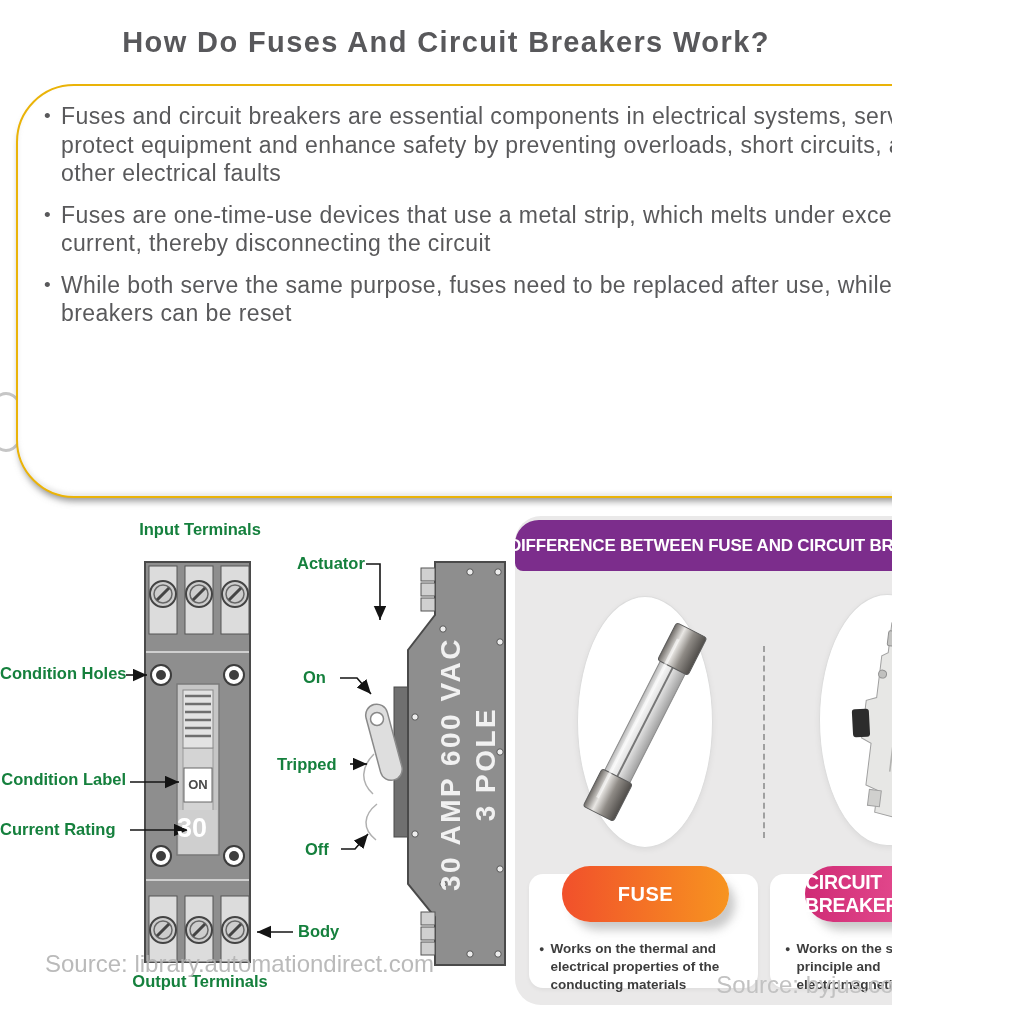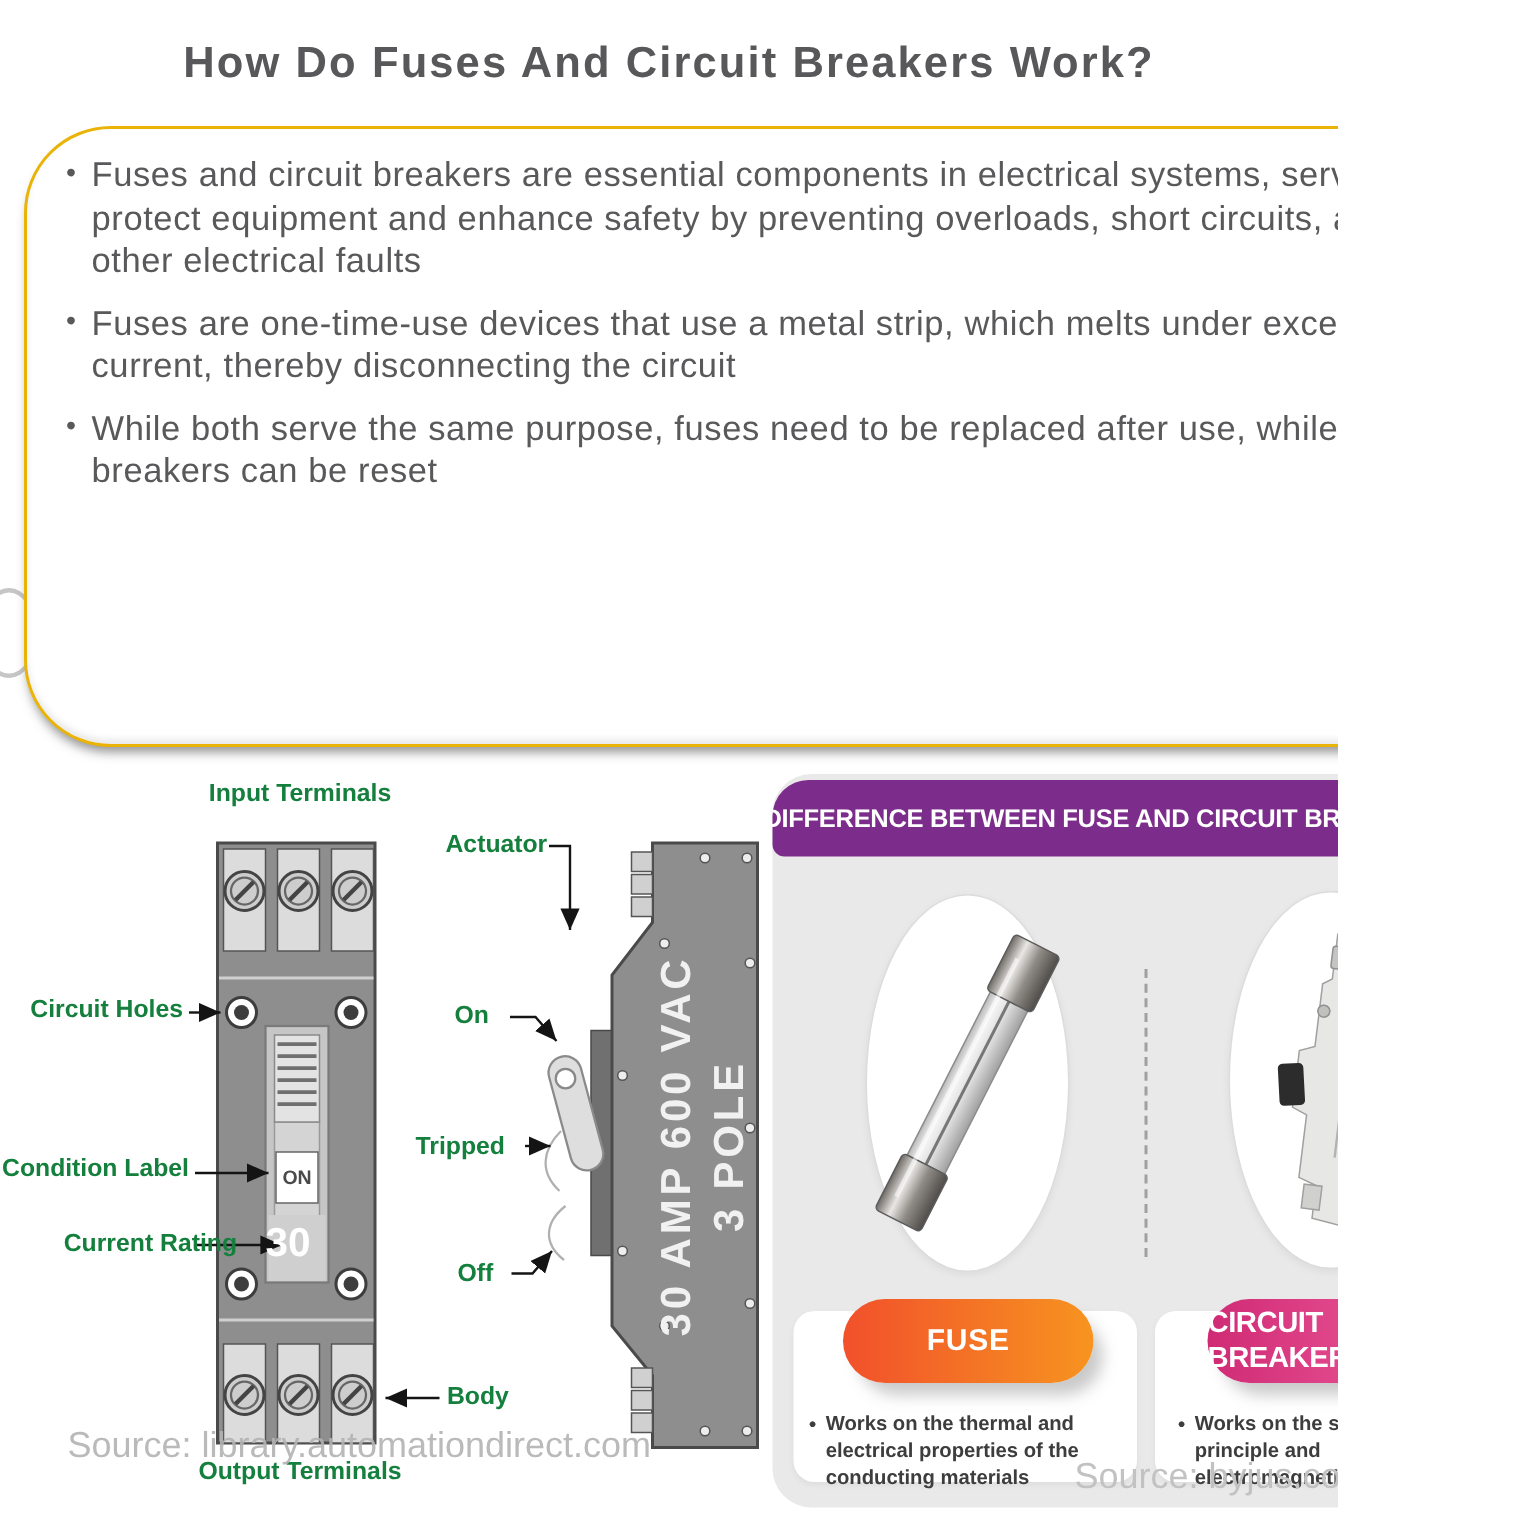--- a/index.html
+++ b/index.html
@@ -22,21 +22,21 @@
               font-size:23px;line-height:1.24;color:#59595b;letter-spacing:.4px;}
   .bullets li::before{content:"•";position:absolute;left:2px;top:2px;font-size:19px;color:#59595b;}
 
   
   .diagram{position:absolute;left:0;top:512px;width:512px;height:512px;background:#fff;}
   .diagram svg{position:absolute;left:0;top:0;}
   .dlabel{position:absolute;font-size:16.5px;font-weight:600;color:#15803d;white-space:nowrap;}
   .lbl-input{left:134px;top:8px;width:132px;text-align:center;}
   .lbl-mount{left:0;top:152px;width:122px;text-align:right;}
   .lbl-cond{left:0;top:258px;width:126px;text-align:right;}
-  .lbl-curr{left:0;top:308px;width:126px;text-align:right;padding-left:32px;}
+  .lbl-curr{left:0;top:308px;width:126px;}
   .lbl-body{left:298px;top:410px;width:70px;}
   .lbl-output{left:120px;top:460px;width:160px;text-align:center;}
   .lbl-actuator{left:297px;top:42px;width:80px;}
   .lbl-on{left:303px;top:156px;width:45px;}
   .lbl-tripped{left:277px;top:243px;width:72px;}
   .lbl-off{left:305px;top:328px;width:45px;}
   .cond-value{position:absolute;left:184px;top:257px;width:28px;height:32px;line-height:32px;
               text-align:center;font-size:13px;font-weight:700;color:#4a4a4a;}
   .curr-value{position:absolute;left:177px;top:301px;width:42px;
               font-size:27px;font-weight:700;color:#fff;}
@@ -230,21 +230,21 @@
         <line x1="130" y1="318" x2="188" y2="318" marker-end="url(#arr)"></line>
         <line x1="293" y1="420" x2="257" y2="420" marker-end="url(#arr)"></line>
         <polyline points="366,52 380,52 380,108" marker-end="url(#arr)"></polyline>
         <polyline points="340,166 357,166 371,182" marker-end="url(#arr)"></polyline>
         <line x1="350" y1="252" x2="367" y2="252" marker-end="url(#arr)"></line>
         <polyline points="341,337 355,337 368,322" marker-end="url(#arr)"></polyline>
       </g>
     </svg>
 
     <div class="dlabel lbl-input">Input Terminals</div>
-    <div class="dlabel lbl-mount">Circuit Holes</div>
+    <div class="dlabel lbl-mount">Condition Holes</div>
     <div class="dlabel lbl-cond">Condition Label</div>
     <div class="dlabel lbl-curr">Current Rating</div>
     <div class="dlabel lbl-body">Body</div>
     <div class="dlabel lbl-output">Output Terminals</div>
     <div class="dlabel lbl-actuator">Actuator</div>
     <div class="dlabel lbl-on">On</div>
     <div class="dlabel lbl-tripped">Tripped</div>
     <div class="dlabel lbl-off">Off</div>
 
     <div class="cond-value">ON</div>

